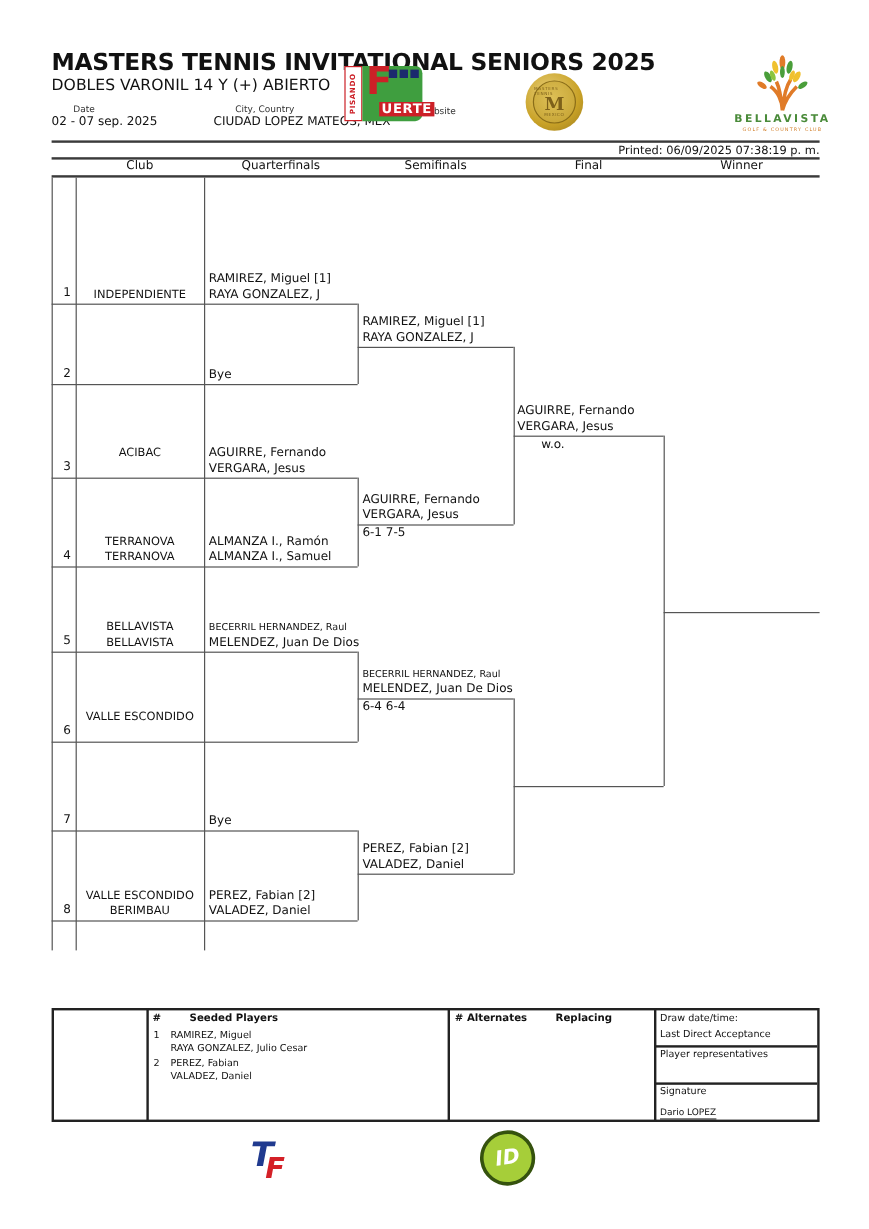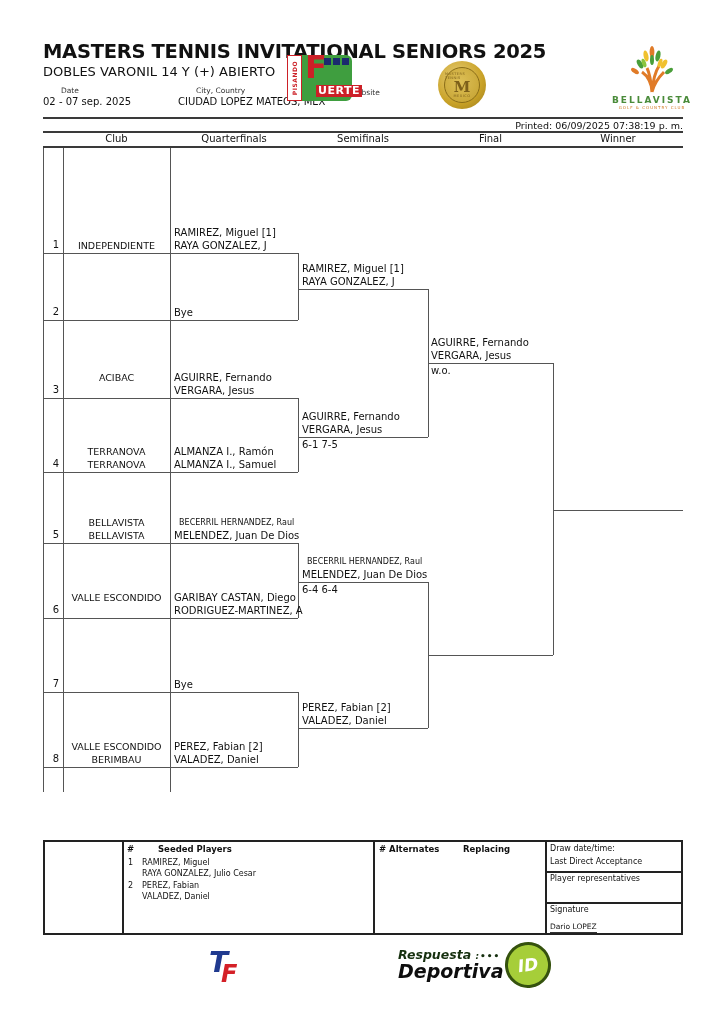--- a/index.html
+++ b/index.html
@@ -13,21 +13,21 @@
   .subtitle{left:43px;top:64px;font-size:13px;color:#111;}
   .lbl{font-size:7.5px;color:#333;padding-left:18px;}
   .val{font-size:10px;color:#111;}
   .printed{right:41px;top:120px;font-size:9.5px;color:#111;}
   .colhead{top:133px;font-size:10px;color:#111;text-align:center;}
   .btext{position:absolute;font-size:10px;line-height:13px;color:#111;}
   .btext div{white-space:nowrap;}
   .club{position:absolute;left:63px;width:107px;text-align:center;font-size:9.5px;line-height:13px;color:#111;}
   .seed{position:absolute;left:38px;width:21px;text-align:right;font-size:10px;color:#111;}
   .score{position:absolute;font-size:10px;color:#111;}
-  .smalltxt{font-size:8px;text-align:center;}
+  .smalltxt{font-size:8px;}
   
   .tbl{position:absolute;left:43px;top:840px;width:636px;height:91px;border:2px solid #222;}
   .tdiv{position:absolute;top:840px;height:95px;width:2px;background:#222;}
   .t-txt{position:absolute;font-size:8px;color:#111;}
   .t-hdr{position:absolute;font-size:8.5px;font-weight:bold;color:#111;}
   .rdiv{position:absolute;height:1.5px;background:#222;}
   .sig-name{border-bottom:1px solid #333;padding-bottom:1px;font-size:7.5px;text-align:center;}
   
   .pf{position:absolute;left:287px;top:55px;width:65px;height:46px;display:flex;z-index:2;}
   .pf-strip{width:13px;background:#fff;border:1px solid #cc2027;display:flex;align-items:center;justify-content:center;}
@@ -188,24 +188,20 @@
     <div>BELLAVISTA</div>
     <div>BELLAVISTA</div>
   </div>
   <div class="btext" style="left:174px;top:516px;">
     <div class="smalltxt">BECERRIL HERNANDEZ, Raul</div>
     <div>MELENDEZ, Juan De Dios</div>
   </div>
 
   <div class="seed" style="top:604px;">6</div>
   <div class="club" style="top:591px;">VALLE ESCONDIDO</div>
-  <div class="btext" style="left:174px;top:591px;">
-    <div>GARIBAY CASTAN, Diego</div>
-    <div>RODRIGUEZ-MARTINEZ, A</div>
-  </div>
 
   <div class="seed" style="top:678px;">7</div>
   <div class="btext" style="left:174px;top:678px;">Bye</div>
 
   <div class="seed" style="top:753px;">8</div>
   <div class="club" style="top:740px;">
     <div>VALLE ESCONDIDO</div>
     <div>BERIMBAU</div>
   </div>
   <div class="btext" style="left:174px;top:740px;">
@@ -232,21 +228,21 @@
 
   <div class="btext" style="left:302px;top:701px;">
     <div>PEREZ, Fabian [2]</div>
     <div>VALADEZ, Daniel</div>
   </div>
 
   <div class="btext" style="left:431px;top:336px;">
     <div>AGUIRRE, Fernando</div>
     <div>VERGARA, Jesus</div>
   </div>
-  <div class="score" style="left:431px;top:365px;">w.o.</div>
+  <div class="score" style="left:451px;top:365px;">w.o.</div>
 
   <div class="btext" style="left:556px;top:483px;"></div>
 
   <div class="tbl"></div>
   <div class="tdiv" style="left:122px;"></div>
   <div class="tdiv" style="left:373px;"></div>
   <div class="tdiv" style="left:545px;"></div>
 
   <div class="t-hdr" style="left:127px;top:844px;">#</div>
   <div class="t-hdr" style="left:158px;top:844px;">Seeded Players</div>
@@ -269,20 +265,16 @@
   <div class="t-txt sig-name" style="left:550px;top:922px;">Dario LOPEZ</div>
 
   <div class="tec">
     <svg width="44" height="40" viewBox="0 0 44 40">
       <text x="2" y="26" font-family="DejaVu Sans, sans-serif" font-size="28" font-weight="bold" font-style="italic" fill="#203a8f">T</text>
       <text x="14" y="36" font-family="DejaVu Sans, sans-serif" font-size="24" font-weight="bold" font-style="italic" fill="#d42027">F</text>
     </svg>
   </div>
 
   <div class="rd">
-    <div class="rd-textcol">
-      <span class="rd-top"><span>Respuesta</span> <span class="rd-dots">:•••</span></span>
-      <span class="rd-bottom">Deportiva</span>
-    </div>
     <div class="rd-badge">ID</div>
   </div>
 
 </div>
 
 </body></html>

